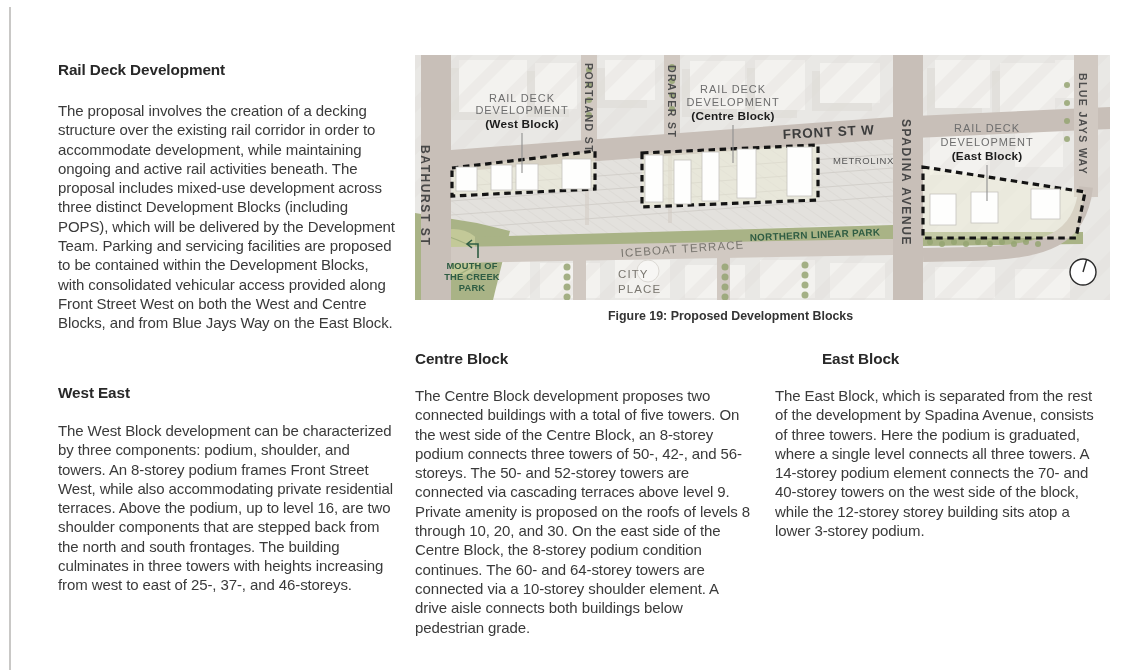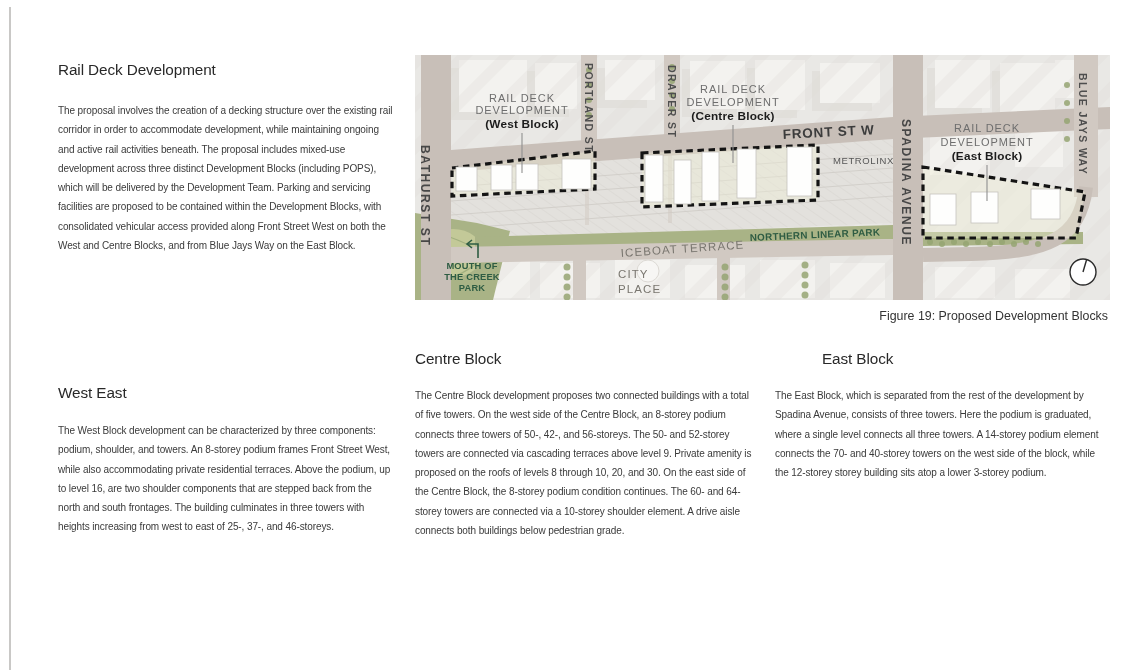--- a/index.html
+++ b/index.html
@@ -1,24 +1,24 @@
 <!DOCTYPE html>
 <html><head>
 <meta charset="utf-8">
 <style>
   html,body{margin:0;padding:0;background:#fff;}
   .page{position:relative;width:1143px;height:670px;background:#ffffff;overflow:hidden;
         font-family:"Liberation Sans",sans-serif;}
   .left-rule{position:absolute;left:9px;top:7px;width:2px;height:663px;background:#c9c8c6;}
-  .col-heading{position:absolute;margin:0;font-size:15.3px;font-weight:normal;color:#282828;
+  .col-heading{position:absolute;margin:0;font-size:15.3px;font-weight:bold;color:#282828;
         letter-spacing:-0.1px;}
-  .col-body{position:absolute;margin:0;font-size:10px;line-height:19.3px;color:#3a3a3a;
+  .col-body{position:absolute;margin:0;font-size:15px;line-height:19.3px;color:#3a3a3a;
         letter-spacing:-0.1px;}
-  .caption{position:absolute;left:608px;top:309px;width:500px;text-align:right;
-        font-size:12.4px;font-weight:normal;color:#333333;}
+  .caption{position:absolute;left:608px;top:309px;width:500px;
+        font-size:12.4px;font-weight:bold;color:#333333;}
   .map-wrap{position:absolute;left:415px;top:55px;width:695px;height:245px;}
 
   
   .map-bg{fill:#e9e8e5;}
   .bgbld{fill:#f3f2ef;}
   .bgshadow{fill:#d9d6d1;opacity:.45;}
   .road{fill:#c8bfb8;}
   .road-light{fill:#d1c9c2;}
   .road-stroke{stroke:#c8bfb8;fill:none;}
   .rail{fill:#e3e1dd;}

